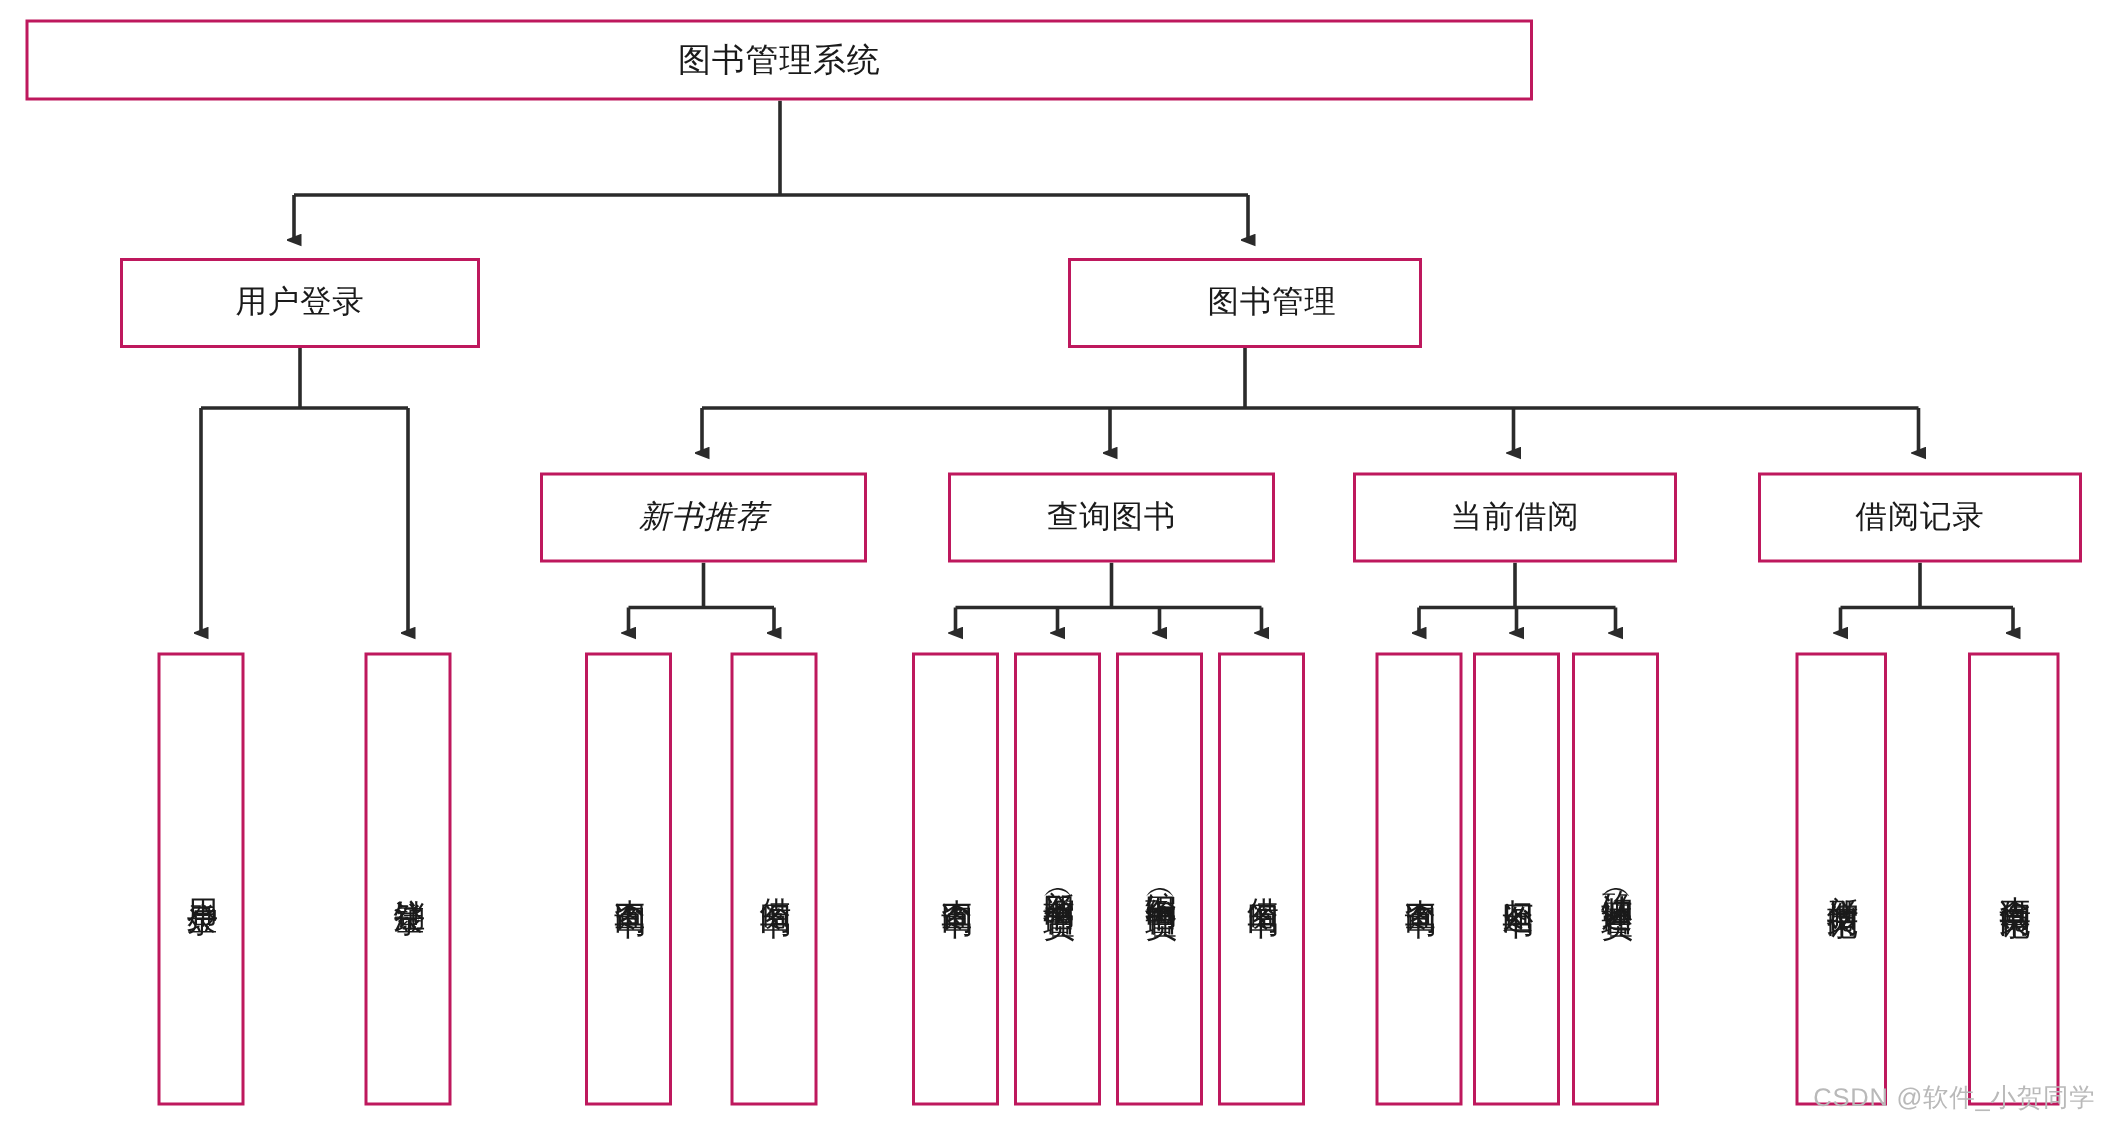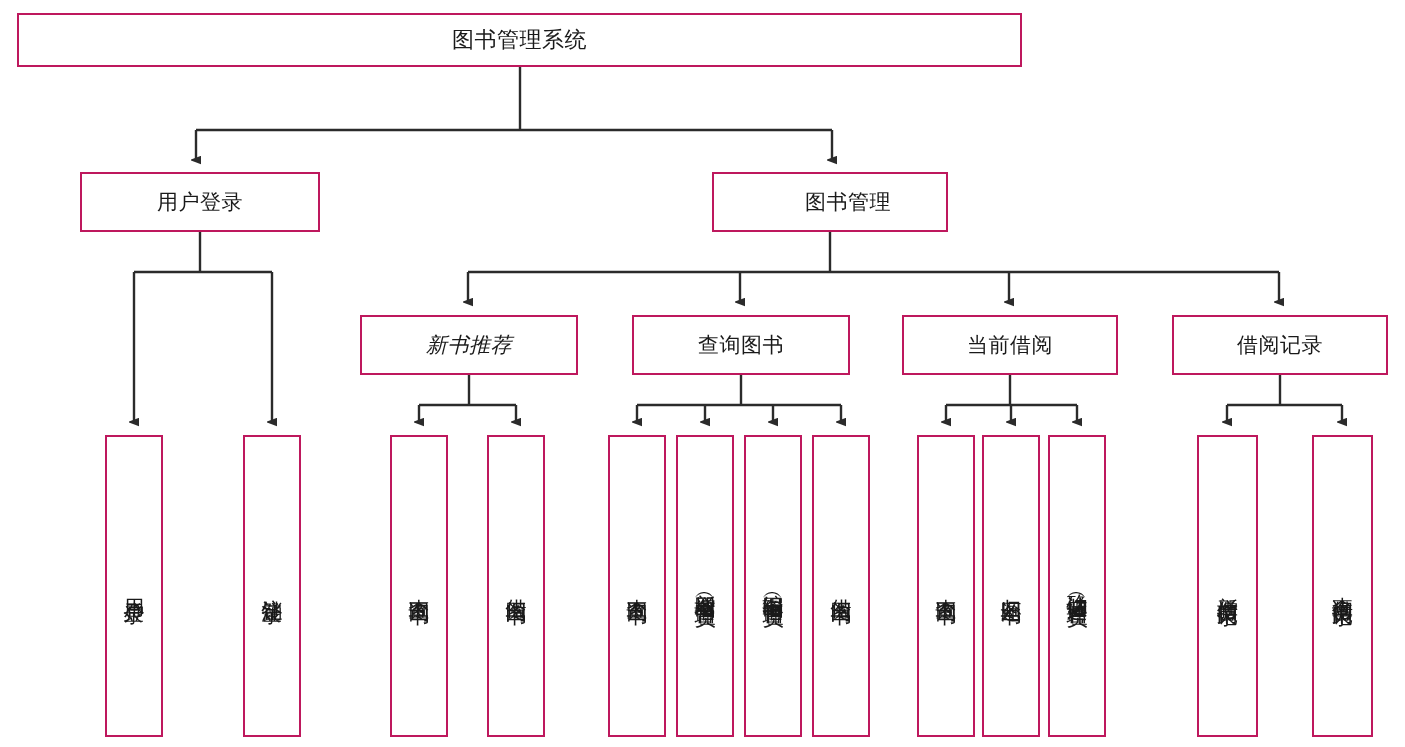--- a/index.html
+++ b/index.html
@@ -183,14 +183,15 @@
     <span class="vtext">确认归还（管理员）</span>
   </div>
 
   <div class="node v" style="left:1197px; top:435px; width:61px; height:302px;">
     <span class="vtext">新增借阅记录</span>
   </div>
   <div class="node v" style="left:1312px; top:435px; width:61px; height:302px;">
     <span class="vtext">查询借阅记录</span>
   </div>
 
+  <div class="watermark">CSDN @软件_小贺同学</div>
 
 </div>
 
 </body></html>

